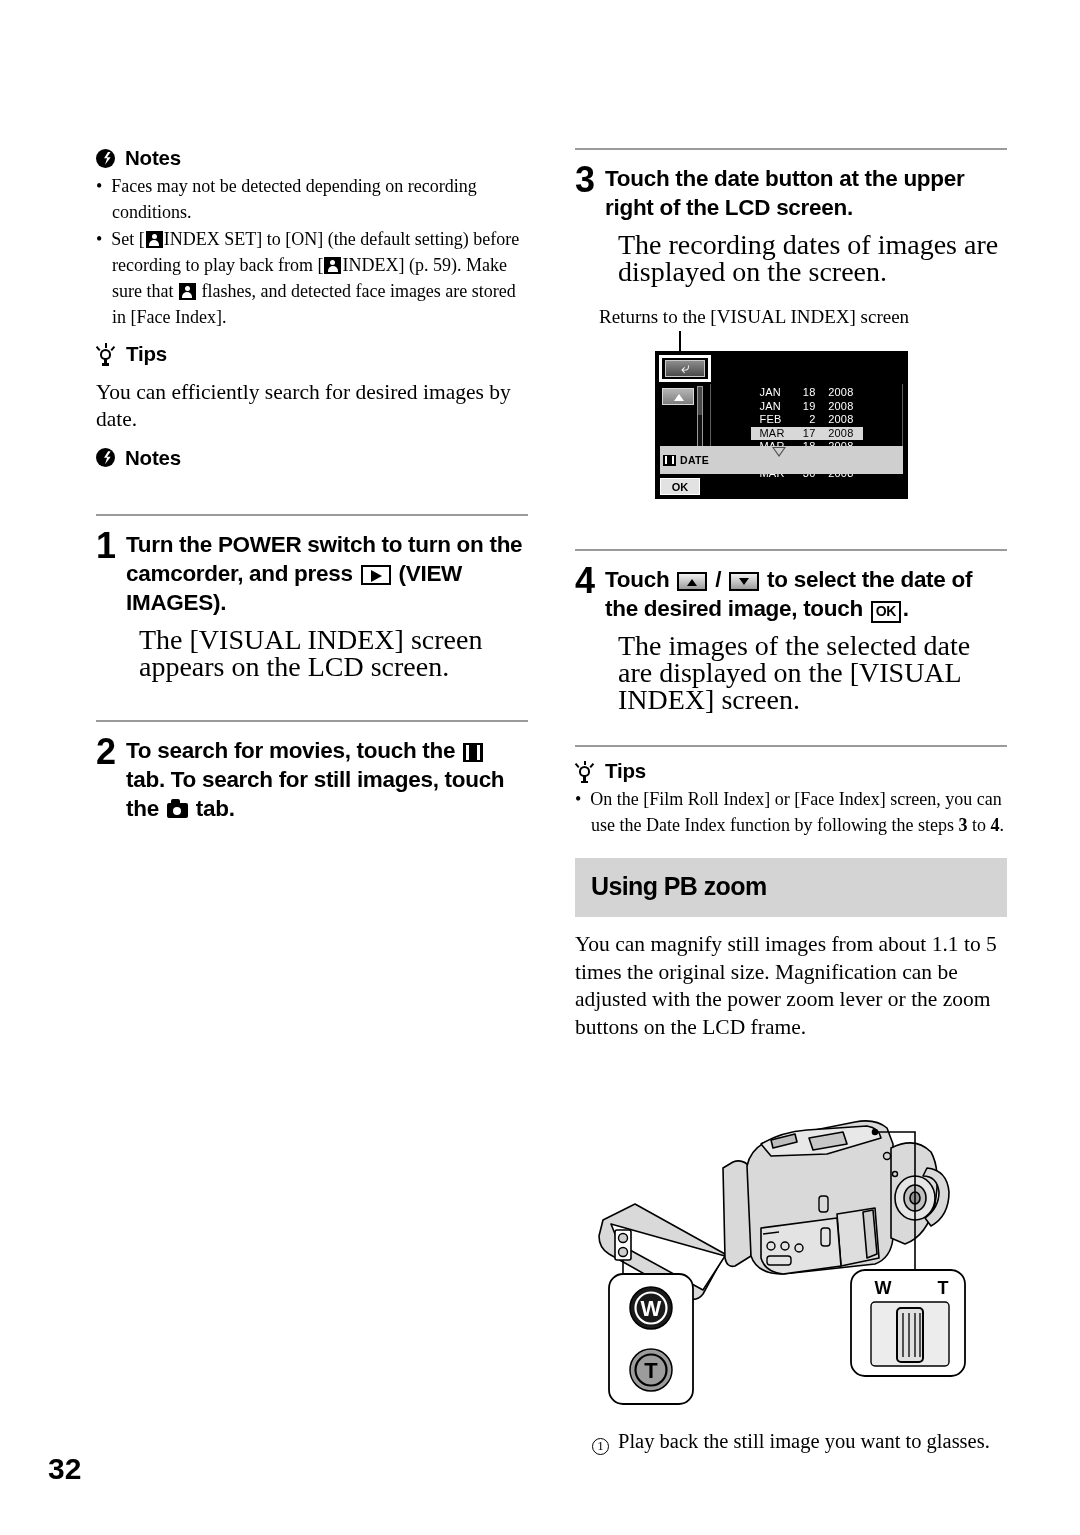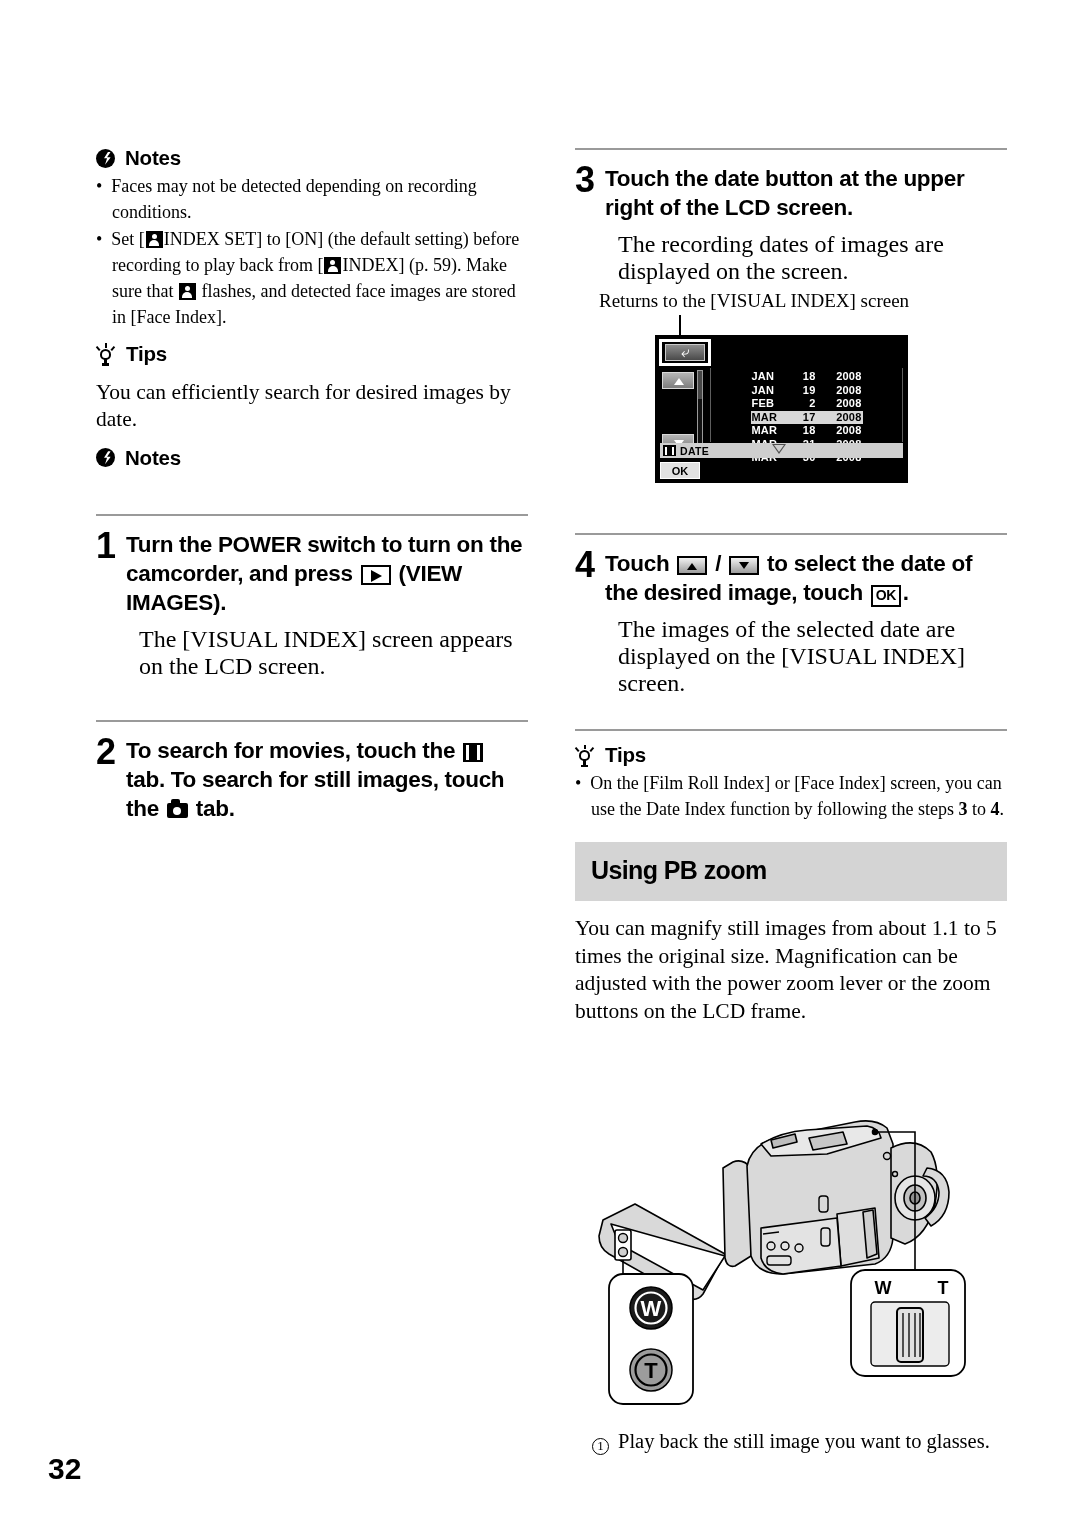--- a/index.html
+++ b/index.html
@@ -138,21 +138,21 @@
   }
   .step-head {
     font-family: "Liberation Sans", sans-serif;
     font-weight: bold;
     font-size: 22.5px;
     line-height: 29px;
     letter-spacing: -0.3px;
   }
   .step-body {
     font-family: "Liberation Serif", serif;
-    font-size: 24px;
+    font-size: 28px;
     line-height: 27px;
     margin-top: 9px;
   }
   .step-indent { margin-left: 43px; }
 
   
   .g {
     display: inline-block;
     vertical-align: -2px;
   }
@@ -292,21 +292,21 @@
     font-weight: bold;
     font-size: 14px;
     line-height: 15px;
     padding: 1px 3px 2px 3px;
     vertical-align: 0px;
     margin: 0 2px;
     letter-spacing: -0.5px;
   }
 
   
-  .fig-lcd-wrap { position: relative; margin-top: 4px; }
+  .fig-lcd-wrap { position: relative; margin-top: 20px; }
   .fig-caption {
     font-family: "Liberation Serif", serif;
     font-size: 19px;
     line-height: 24px;
     margin-left: 24px;
   }
   .pointer-line {
     position: absolute;
     left: 104px; top: 26px;
     width: 2px; height: 20px;
@@ -388,43 +388,43 @@
     position: absolute;
     left: 54px; top: 32px;
     right: 4px;
     bottom: 40px;
     border-left: 1px solid #5e5e5e;
     border-right: 1px solid #5e5e5e;
     padding-top: 2px;
   }
   .date-row {
     font-family: "Liberation Sans", sans-serif;
-    font-weight: bold;
+    font-weight: normal;
     font-size: 11px;
     line-height: 13.5px;
     color: #ffffff;
     display: flex;
     justify-content: center;
-    gap: 8px;
+    gap: 0;
     letter-spacing: 0.2px;
   }
   .date-row span.mon { display:inline-block; width: 34px; text-align: left; }
   .date-row span.day { display:inline-block; width: 22px; text-align: right; }
   .date-row span.yr  { display:inline-block; width: 38px; text-align: right; }
   .date-row.sel {
     background: #d8d8d8;
     color: #000;
     width: 112px;
     margin: 0 auto;
   }
   .lcd-datebar {
     position: absolute;
     left: 4px; right: 4px;
     bottom: 24px;
-    height: 15px;
+    height: 28px;
     background: #cfcfcf;
     display: flex;
     align-items: center;
     padding-left: 3px;
     gap: 4px;
   }
   .datebar-film {
     width: 13px; height: 11px;
     background: #000;
     position: relative;

